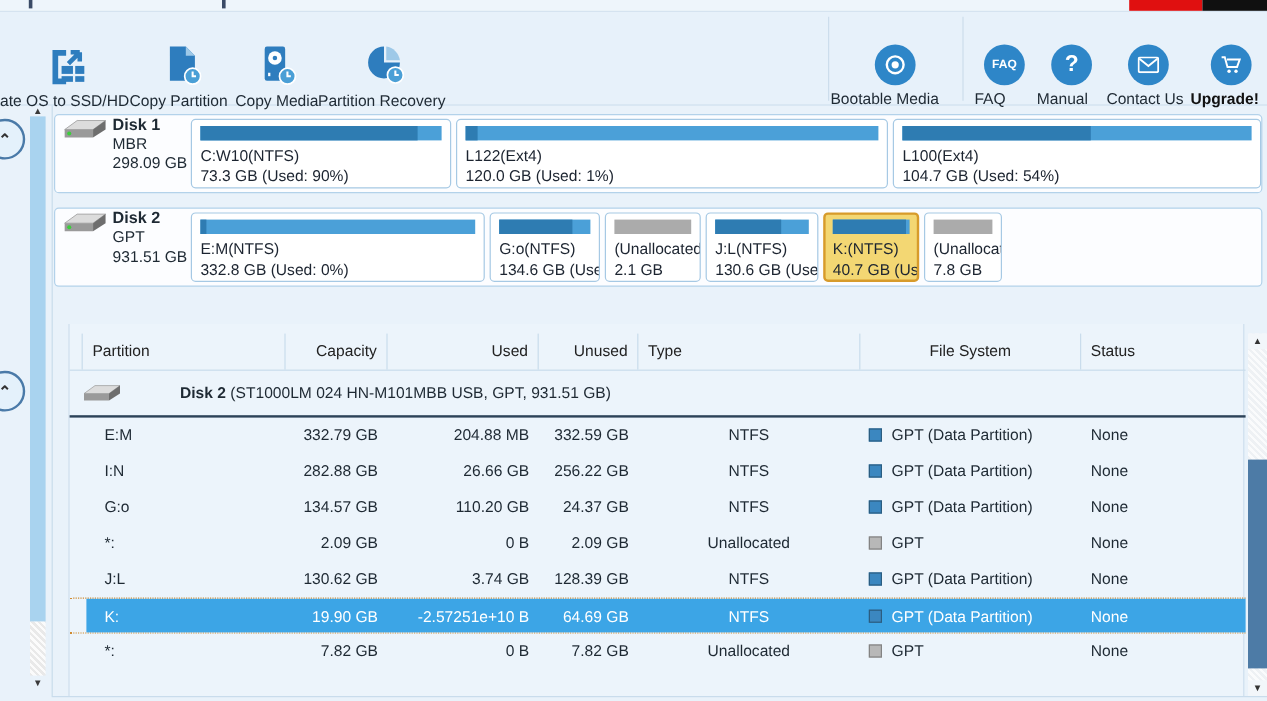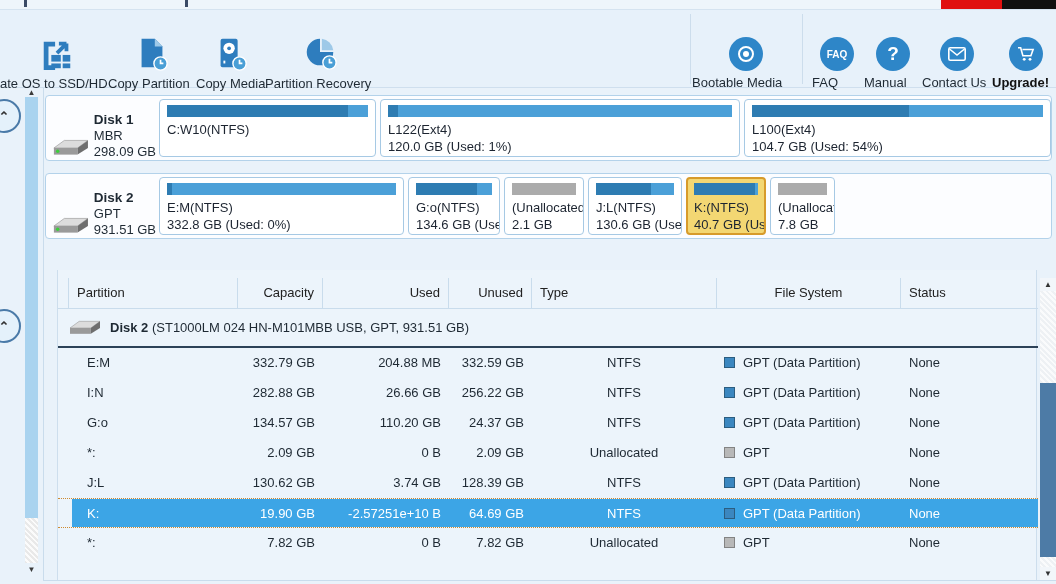--- a/index.html
+++ b/index.html
@@ -32,21 +32,21 @@
 
   
   #left-scrollbar { position:absolute; left:25px; top:88px; width:13px; height:492px; }
   #left-sb-up { position:absolute; left:0; top:0; width:13px; height:9px; color:#3a3a3a; font-size:8px; line-height:9px; text-align:center; }
   #left-sb-thumb { position:absolute; left:0; top:9px; width:13px; height:421px; background:#a9d3ef; }
   #left-sb-track { position:absolute; left:0; top:430px; width:13px; height:45px; background:repeating-linear-gradient(45deg,#e9e9e9 0 2px,#fbfbfb 2px 4px); }
   #left-sb-down { position:absolute; left:0; top:477px; width:13px; height:10px; color:#3a3a3a; font-size:8px; line-height:10px; text-align:center; }
 
   
   .disk-row { position:absolute; left:45px; width:1007px; height:66px; background:#fcfdff; border:1px solid #b3d2ea; border-radius:4px; display:flex; }
-  .disk-label { width:110px; display:flex; align-items:flex-end; padding-left:6px; }
+  .disk-label { width:110px; display:flex; align-items:flex-start; padding-left:6px; }
   .disk-label-text { margin-left:4px; line-height:16px; white-space:nowrap; }
   .disk-name { font-weight:bold; font-size:13.5px; }
   .disk-tiles { flex:1; display:flex; gap:4px; padding:3px 3px; }
   .tile { height:58px; background:#fff; border:1px solid #a6c9e4; border-radius:4px; padding:5px 7px 3px 7px; overflow:hidden; white-space:nowrap; flex:0 0 auto; cursor:default; }
   .tile.selected { background:#f3d773; border:2px solid #d79b2b; padding:4px 6px 3px 6px; }
   .tile-bar { height:12px; background:#4ba0d8; margin-bottom:4px; }
   .tile-bar.gray { background:#ababab; }
   .tile-bar-used { height:12px; background:#2e7cb2; }
   .tile-line { font-size:13px; line-height:17px; color:#1c2430; }
 
@@ -57,21 +57,21 @@
   #table-header .gutter { width:11px; padding:0; border-right:1px solid #c9dcec; }
   #header-underline { position:absolute; left:0; top:38px; width:980px; height:1px; background:#c9dcec; }
   .c0 { width:169px; text-align:left; }
   .c1 { width:85px;  text-align:right; }
   .c2 { width:126px; text-align:right; }
   .c3 { width:83px;  text-align:right; }
   .c4 { width:184px; text-align:center; }
   .c5 { width:185px; text-align:left; }
   .c6 { width:137px; text-align:left; border-right:none !important; }
 
-  #group-row { position:absolute; left:0; top:39px; width:980px; height:37px; display:flex; align-items:center; padding-left:10px; }
+  #group-row { position:absolute; left:0; top:39px; width:980px; height:37px; display:flex; align-items:center; padding-left:10px;gap:40px; }
   #group-row .gtext { margin-left:8px; white-space:nowrap; }
   #group-underline { position:absolute; left:0; top:76px; width:980px; height:2px; background:#2c4258; }
 
   #table-rows { position:absolute; left:0; top:78px; width:980px; }
   .trow { position:relative; width:980px; height:30px; display:flex; }
   .tcell { height:30px; line-height:30px; padding:0 8px; white-space:nowrap; overflow:hidden; font-size:13px; position:relative; z-index:2; }
   .trow .gutter { width:11px; padding:0; }
   .trow .c0 { padding-left:18px; }
   .trow.selected { color:#fff; border-top:1px dotted #cf8a2f; border-bottom:1px dotted #cf8a2f; height:30px; }
   .trow.selected::before { content:""; position:absolute; left:14px; right:0; top:0; bottom:0; background:#3ca5e6; z-index:1; }
@@ -221,20 +221,21 @@
         <div>MBR</div>
         <div>298.09 GB</div>
       </div>
     </div>
     <div class="disk-tiles">
         <div class="tile" style="width: 217px;">
           <div class="tile-bar">
             <div class="tile-bar-used" style="width: 90%;"></div>
           </div>
           <div class="tile-line">C:W10(NTFS)</div>
+          <div class="tile-line">73.3 GB (Used: 90%)</div>
         </div>
         <div class="tile" style="width: 360px;">
           <div class="tile-bar">
             <div class="tile-bar-used" style="width: 3%;"></div>
           </div>
           <div class="tile-line">L122(Ext4)</div>
           <div class="tile-line">120.0 GB (Used: 1%)</div>
         </div>
         <div class="tile" style="width: 307px;">
           <div class="tile-bar">

